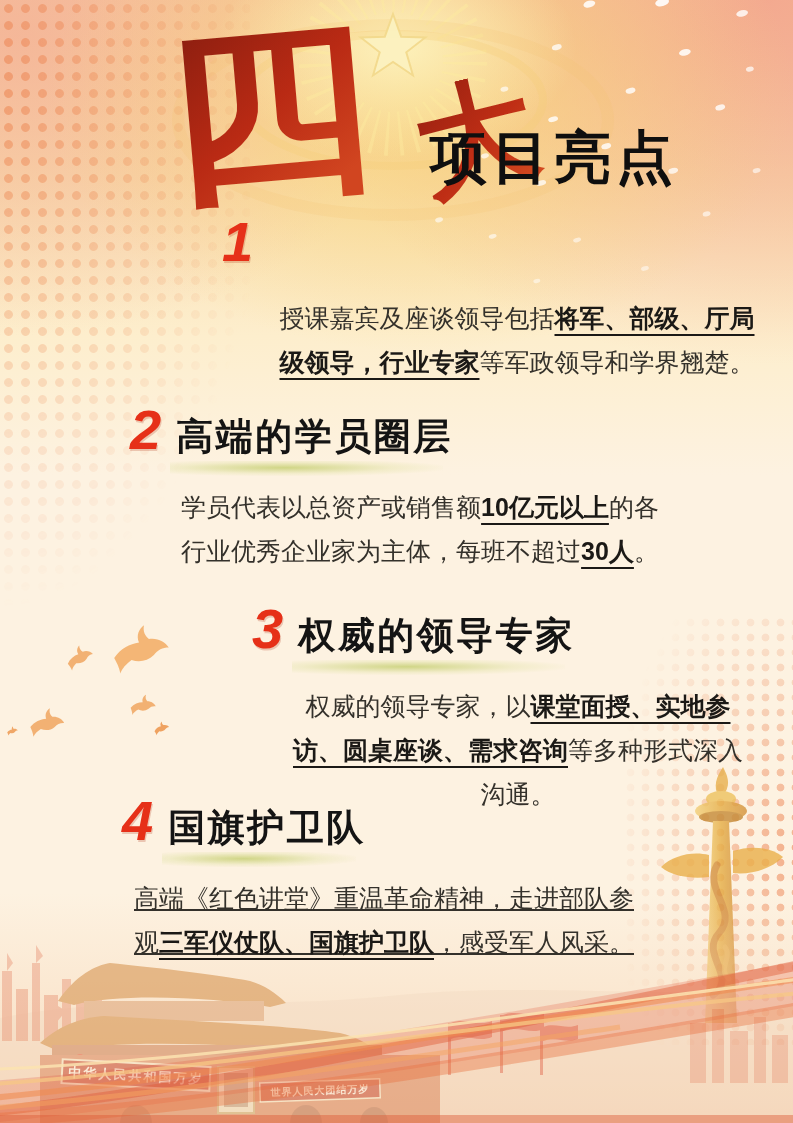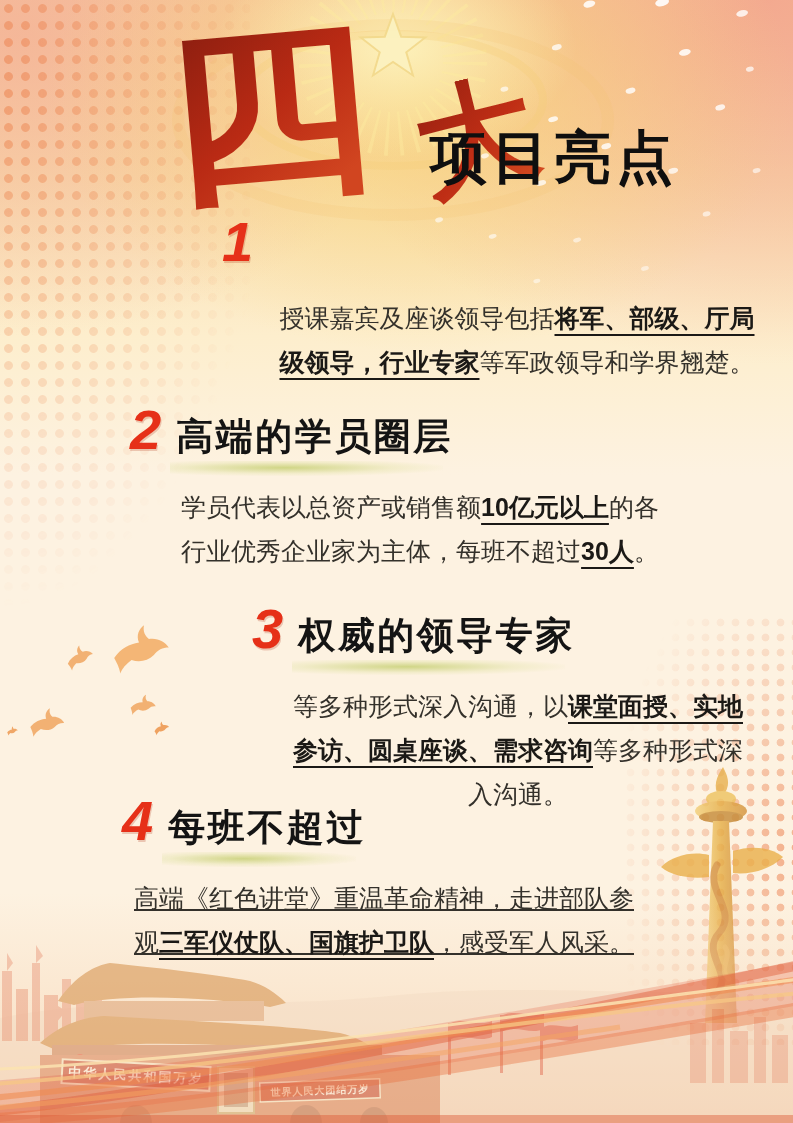--- a/index.html
+++ b/index.html
@@ -256,24 +256,24 @@
       <h2 class="heading">高端的学员圈层</h2>
     </div>
     <p class="body"><span>学员代表以总资产或销售额</span><span class="em">10亿元以上</span><span>的各行业优秀企业家为主体，每班不超过</span><span class="em">30人</span><span>。</span></p>
   </div>
 
   <div class="section s3">
     <div class="sec-head">
       <span class="num">3</span>
       <h2 class="heading">权威的领导专家</h2>
     </div>
-    <p class="body"><span>等多种形式深入沟通，以</span><span class="em">课堂面授、实地参访、圆桌座谈、需求咨询</span><span>等多种形式深入沟通。</span></p>
+    <p class="body"><span>权威的领导专家，以</span><span class="em">课堂面授、实地参访、圆桌座谈、需求咨询</span><span>等多种形式深入沟通。</span></p>
   </div>
 
   <div class="section s4">
     <div class="sec-head">
       <span class="num">4</span>
-      <h2 class="heading">每班不超过</h2>
+      <h2 class="heading">国旗护卫队</h2>
     </div>
     <p class="body"><span>高端《红色讲堂》重温革命精神，走进部队参观</span><span class="em">三军仪仗队、国旗护卫队</span><span>，感受军人风采。</span></p>
   </div>
 
 </div>
 
 </body></html>

